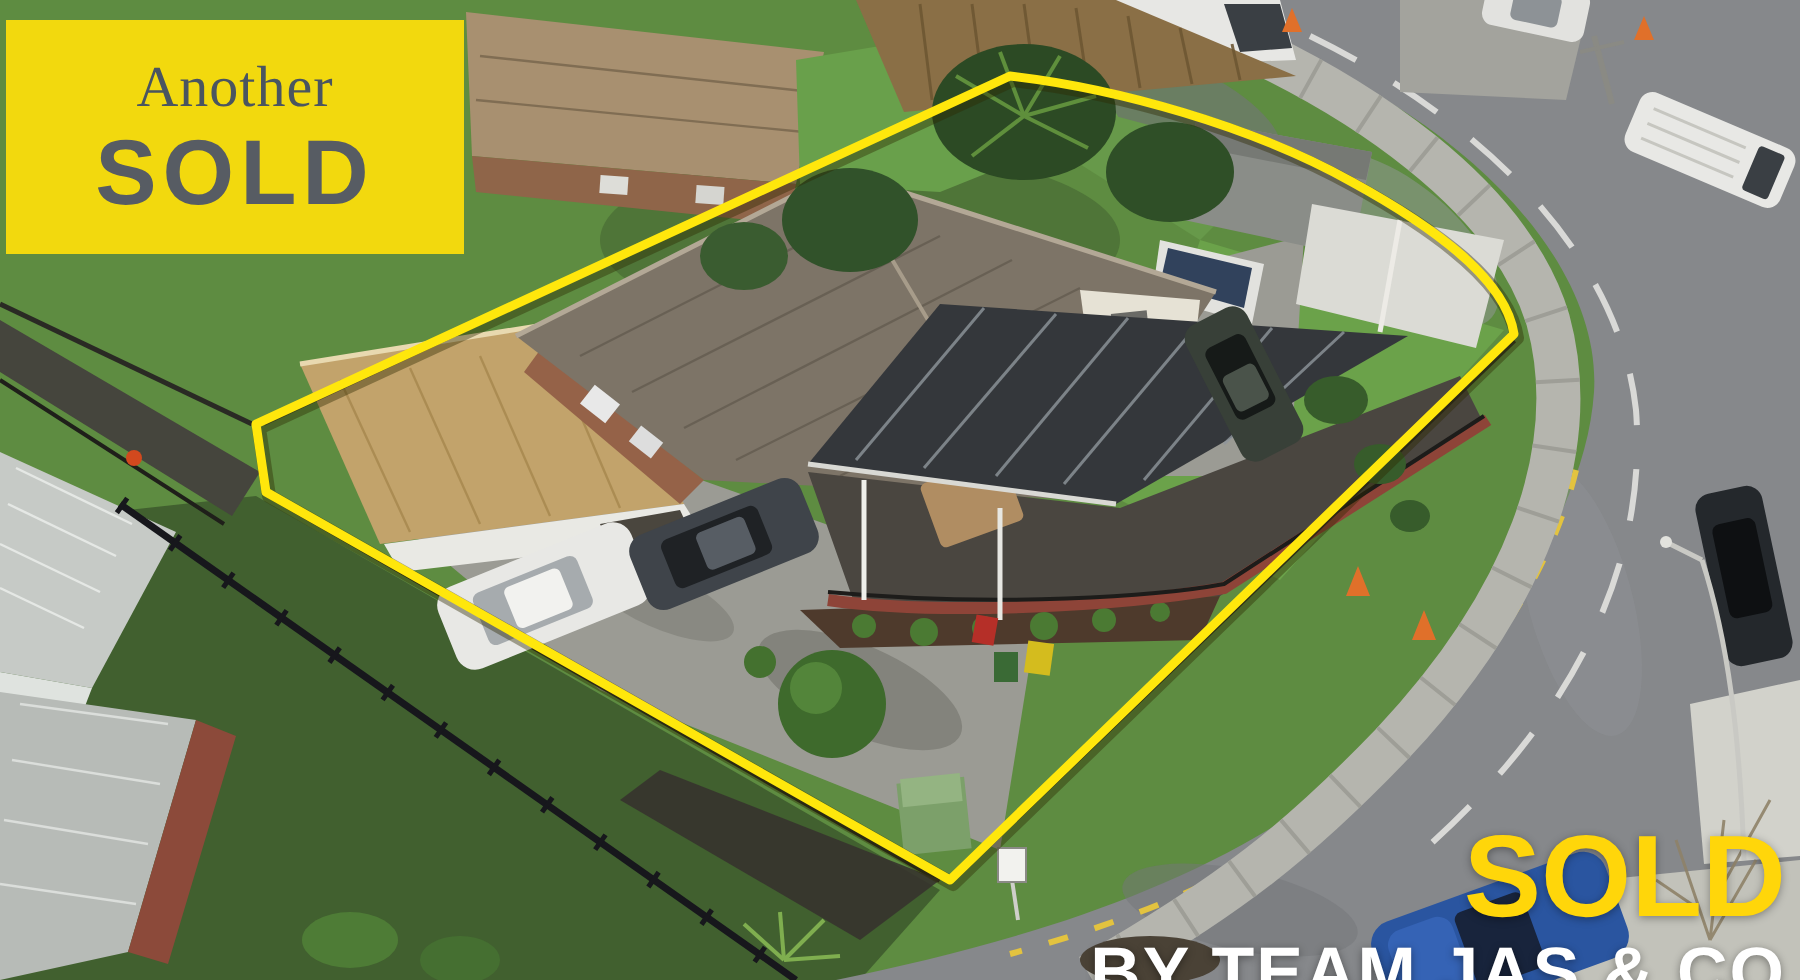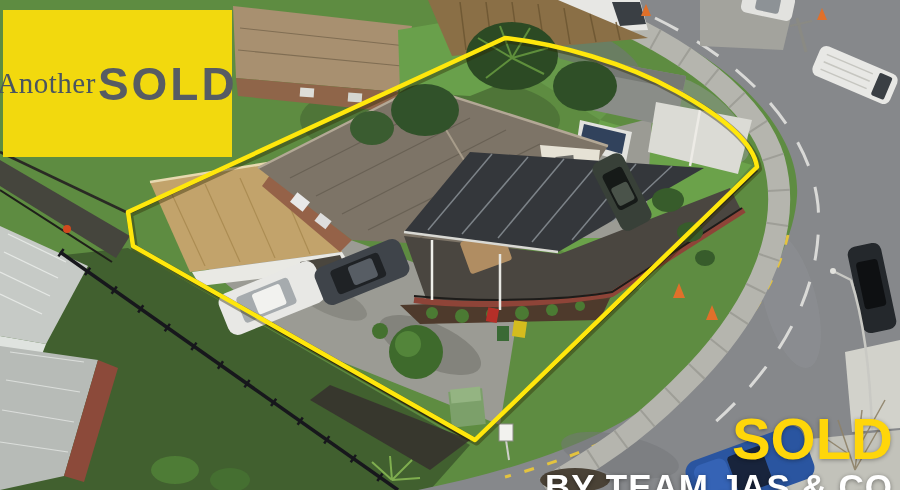--- a/index.html
+++ b/index.html
@@ -4,23 +4,23 @@
 <style>
   html,body{margin:0;padding:0;background:#222;}
   #stage{
     position:relative;width:900px;height:490px;overflow:hidden;
     background:var(--grass,#5e8c41);
     font-family:"Liberation Sans",sans-serif;
   }
   #scene{position:absolute;inset:0;display:block;}
   
   #badge{
-    position:absolute;left:3px;top:10px;width:229px;height:147px;
+    position:absolute;left:3px;top:10px;width:229px;height:117px;
     background:var(--badge-bg,#f2d90e);
-    display:flex;flex-direction:row;align-items:center;justify-content:center;
+    display:flex;flex-direction:column;align-items:center;justify-content:center;
     gap:2px;z-index:5;
   }
   #badge .line1{
     font-family:"Liberation Serif",serif;
     font-size:29px;color:var(--badge-line1,#4a5560);letter-spacing:.5px;
   }
   #badge .line2{
     font-family:"Liberation Sans",sans-serif;font-weight:bold;
     font-size:46px;color:var(--badge-line2,#575c63);letter-spacing:3px;line-height:1;
   }

